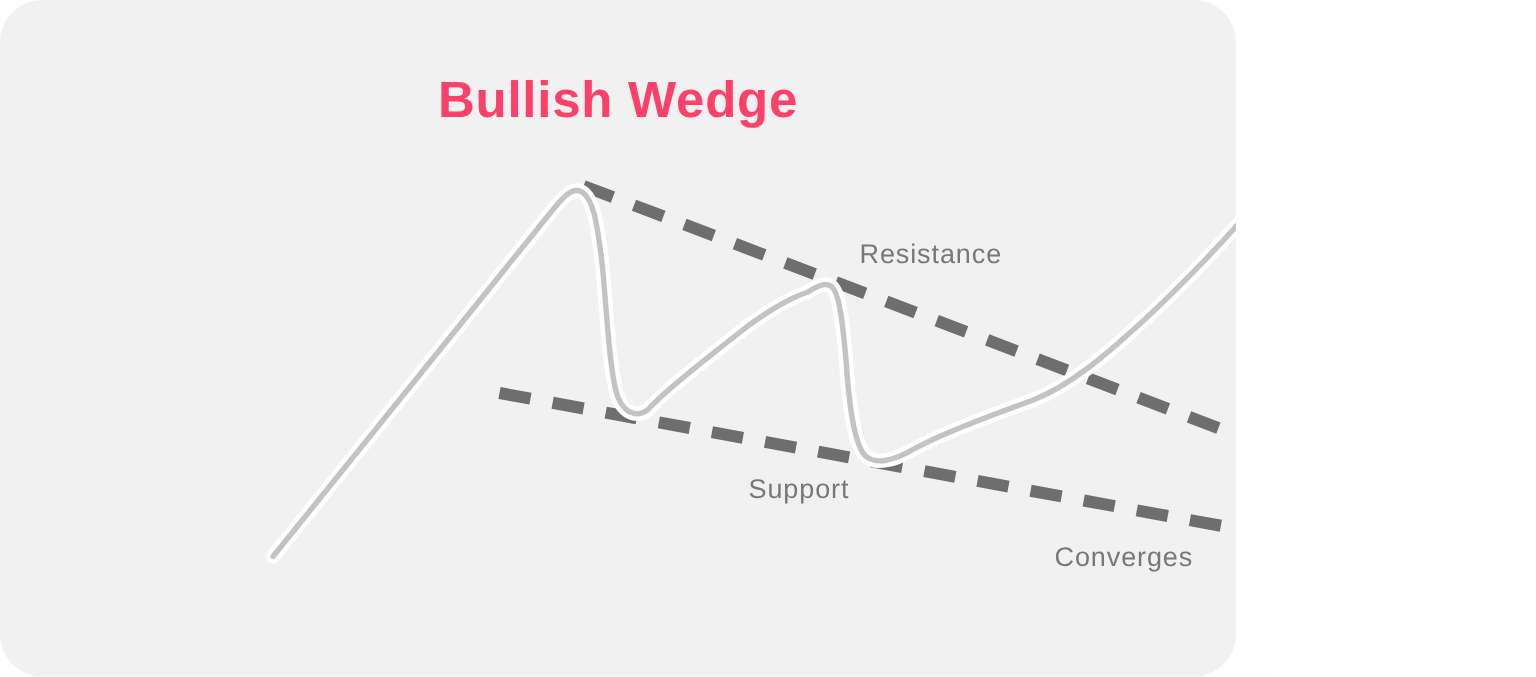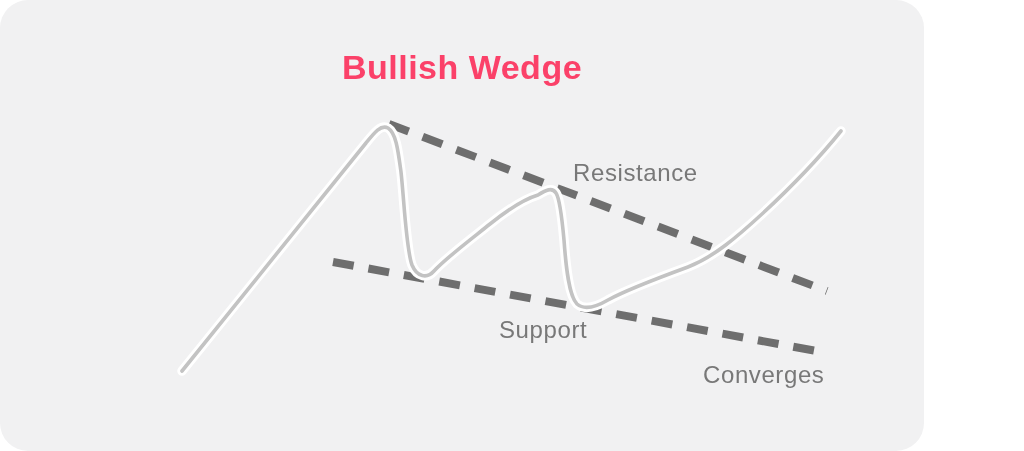--- a/index.html
+++ b/index.html
@@ -4,21 +4,21 @@
 <style>
   * { margin: 0; padding: 0; box-sizing: border-box; }
   html, body {
     width: 1024px; height: 451px;
     background: #ffffff;
     font-family: "Liberation Sans", sans-serif;
     overflow: hidden;
   }
   .panel {
     position: relative;
-    width: 924px; height: 451px;
+    width: 824px; height: 451px;
     background: #f1f1f2;
     border-radius: 28px;
     overflow: hidden;
   }
   .title {
     position: absolute;
     top: 48px; left: 0; right: 0;
     text-align: center;
     font-size: 34px;
     font-weight: 700;
@@ -41,21 +41,21 @@
     stroke-linecap: round;
     stroke-linejoin: round;
   }
   .trendline {
     fill: none;
     stroke-width: 8px;
     stroke-linecap: butt;
   }
   .lbl {
     position: absolute;
-    font-size: 24px;
+    font-size: 18px;
     font-weight: 400;
     letter-spacing: 0.6px;
     white-space: nowrap;
   }
   .lbl-resistance { left: 573px; top: 159px; }
   .lbl-support    { left: 499px; top: 316px; }
   .lbl-converges  { left: 703px; top: 361px; }
 </style>
 </head>
 <body>

